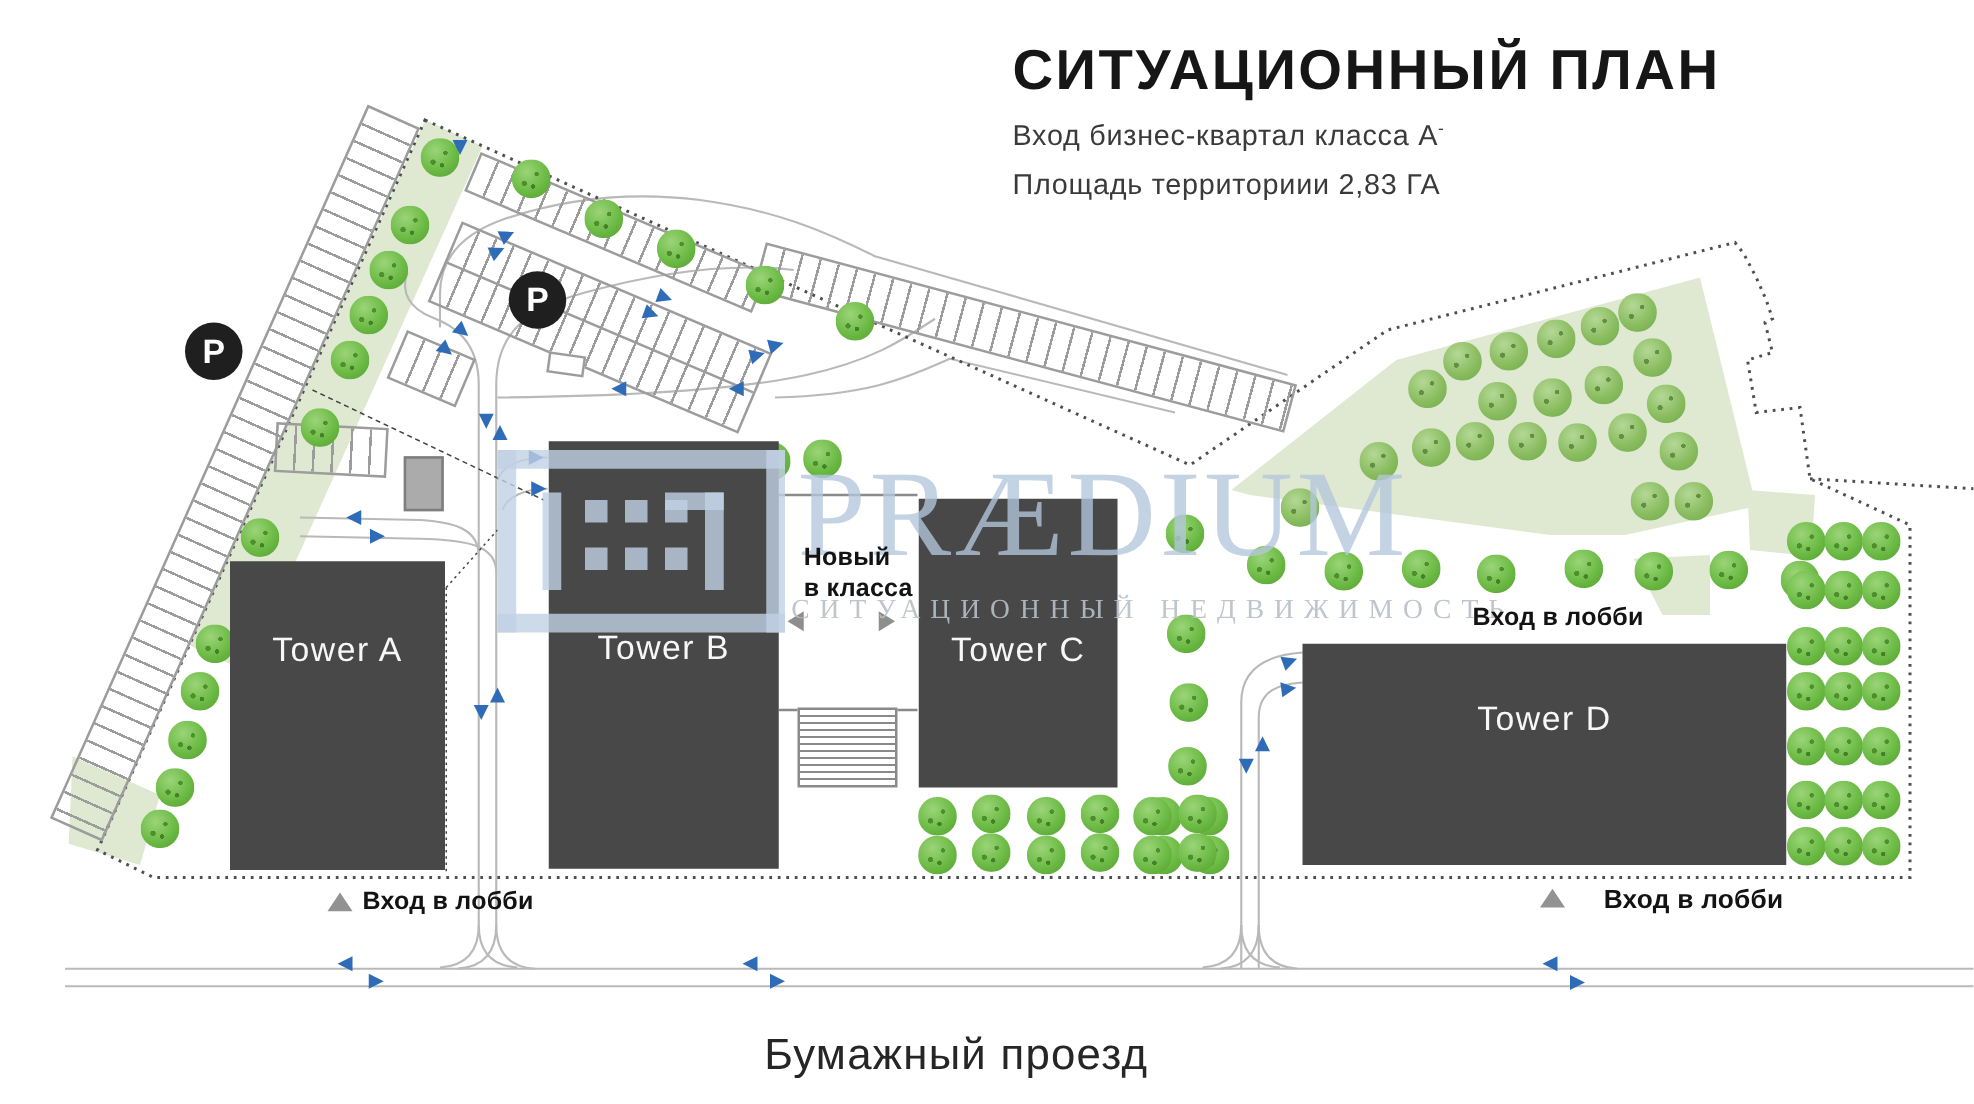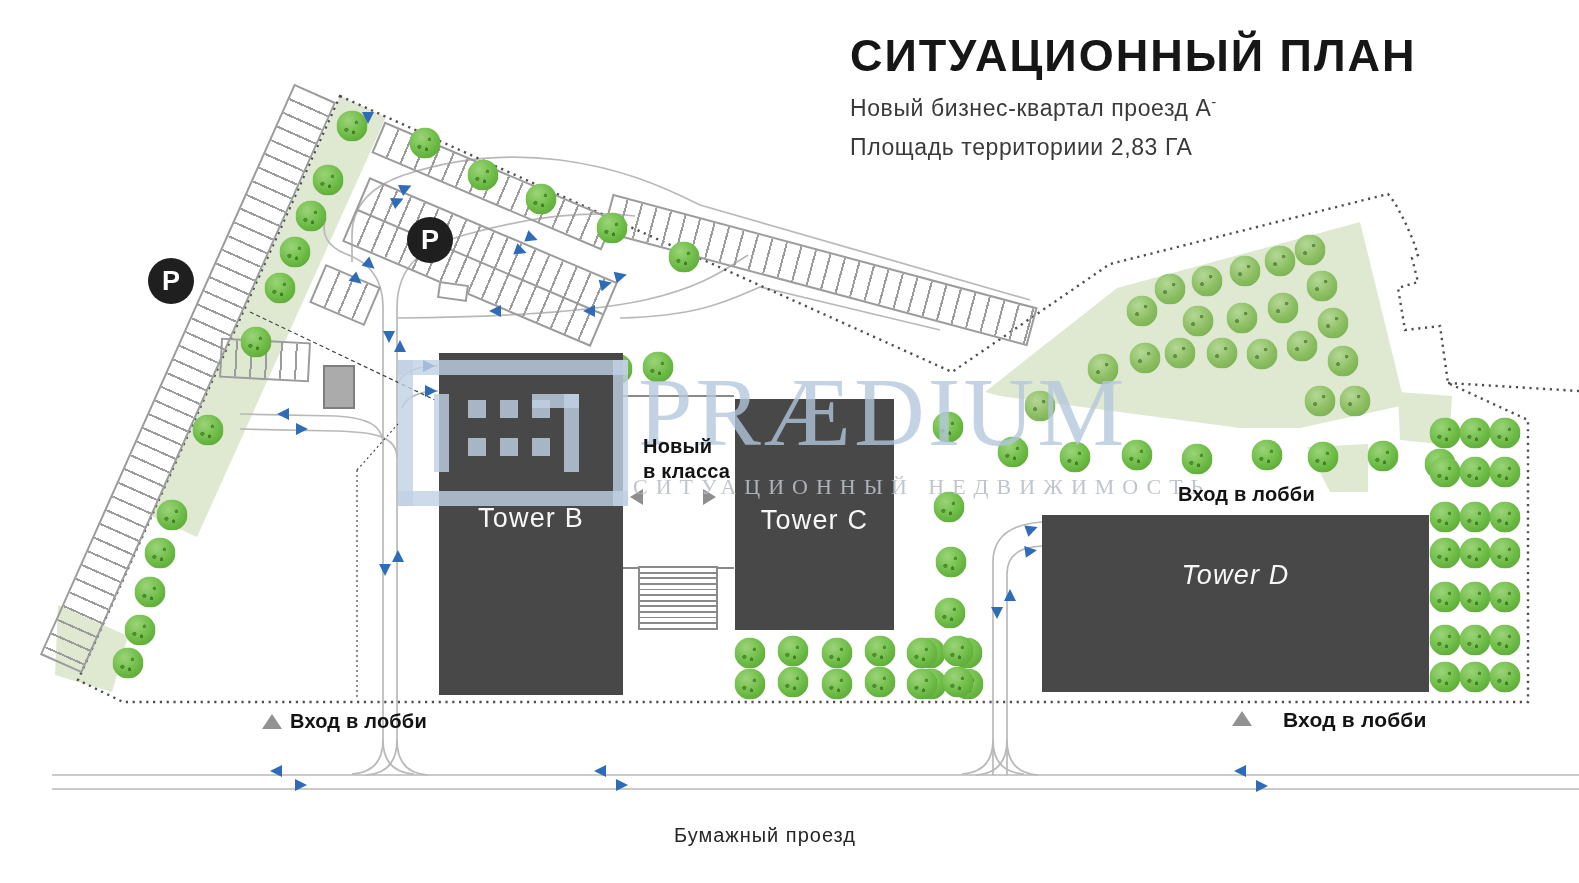--- a/index.html
+++ b/index.html
@@ -57,26 +57,26 @@
        border-left:13px solid #8e8e8e;}
 
   
   .pbadge{position:absolute;width:46px;height:46px;border-radius:50%;background:#1f1f1f;
           color:#fff;font-weight:700;font-size:27px;display:flex;align-items:center;
           justify-content:center;z-index:7;}
 
   
   .lobby{position:absolute;z-index:9;font-weight:700;font-size:20px;color:#131313;
          letter-spacing:.2px;white-space:nowrap;}
-  .header{position:absolute;left:850px;top:30px;z-index:9;}
+  .header{position:absolute;left:810px;top:30px;z-index:9;}
   .title{font-size:45px;font-weight:800;letter-spacing:2px;color:#161616;white-space:nowrap;}
   .sub{font-size:23px;color:#3a3a3a;letter-spacing:.6px;margin-top:12px;white-space:nowrap;}
   .sub sup{font-size:14px;}
   .street-name{position:absolute;left:560px;top:824px;width:410px;text-align:center;z-index:9;
-         font-size:20px;color:#262626;letter-spacing:1px;}
+         font-size:35px;color:#262626;letter-spacing:1px;}
 
   
   #wm{position:absolute;left:0;top:0;z-index:8;pointer-events:none;}
   .wm-brand{position:absolute;left:638px;top:356px;font-family:"Liberation Serif",serif;
         font-size:98px;font-weight:400;letter-spacing:3px;color:rgba(180,199,221,.78);}
   .wm-tag{position:absolute;left:633px;top:474px;font-family:"Liberation Serif",serif;
         font-size:22px;letter-spacing:8px;color:rgba(184,191,199,.9);white-space:nowrap;}
   .wm-logo{position:absolute;left:398px;top:360px;width:230px;height:146px;}
   .wm-logo div{position:absolute;background:rgba(193,209,227,.8);}
 </style>
@@ -144,27 +144,30 @@
 
   <div class="pstrip vert" style="left:165px;top:66px;width:46px;height:625px;transform:rotate(24deg);"></div>
   <div class="pstrip" style="left:368px;top:169px;width:250px;height:34px;transform:rotate(23deg);"></div>
   <div class="pstrip dbl" style="left:345px;top:227px;width:270px;height:70px;transform:rotate(23deg);"></div>
   <div class="pstrip" style="left:600px;top:250px;width:440px;height:40px;transform:rotate(15deg);"></div>
   <div class="pstrip" style="left:315px;top:274px;width:60px;height:42px;transform:rotate(23deg);"></div>
   <div class="pstrip" style="left:220px;top:340px;width:90px;height:40px;transform:rotate(3deg);"></div>
   <div class="graybox" style="left:323px;top:365px;width:32px;height:44px;"></div>
   <div class="outbox" style="left:438px;top:283px;width:30px;height:17px;transform:rotate(8deg);"></div>
 
+  <div class="tower" style="left:184px;top:449px;width:172px;height:247px;padding-top:56px;">
+    <span>Tower A</span>
+  </div>
   <div class="tower" style="left:439px;top:353px;width:184px;height:342px;padding-top:150px;">
     <span>Tower B</span>
   </div>
   <div class="tower" style="left:735px;top:399px;width:159px;height:231px;padding-top:106px;">
     <span>Tower C</span>
   </div>
-  <div class="tower" style="left:1042px;top:515px;width:387px;height:177px;padding-top:45px;font-style:italic;">
+  <div class="tower" style="left:1042px;top:515px;width:387px;height:177px;padding-top:45px;">
     <span>Tower D</span>
   </div>
 
   <div class="stairs" style="left:638px;top:566px;width:80px;height:64px;"></div>
 
   <div id="deco">
       <div class="tree" style="left: 352px; top: 126px; width: 31px; height: 31px;"></div>
       <div class="tree" style="left: 328px; top: 180px; width: 31px; height: 31px;"></div>
       <div class="tree" style="left: 311px; top: 216px; width: 31px; height: 31px;"></div>
       <div class="tree" style="left: 295px; top: 252px; width: 31px; height: 31px;"></div>
@@ -303,21 +306,21 @@
 
   <div class="gup" style="left:262px;top:714px;"></div>
   <div class="lobby" style="left:290px;top:710px;">Вход в лобби</div>
 
   <div class="gup" style="left:1232px;top:711px;"></div>
   <div class="lobby" style="left:1283px;top:708px;font-size:21px;">Вход в лобби</div>
 
   <div class="header">
     <div class="title">СИТУАЦИОННЫЙ ПЛАН</div>
     <div class="sub">
-      <span>Новый бизнес-квартал проезд А</span><sup>-</sup>
+      <span>Вход бизнес-квартал класса А</span><sup>-</sup>
     </div>
     <div class="sub">Площадь территориии 2,83 ГА</div>
   </div>
 
   <div class="street-name">Бумажный проезд</div>
 
   <div id="wm">
     <div class="wm-logo">
       <div style="left:0;top:0;width:230px;height:15px;"></div>
       <div style="left:0;bottom:0;width:230px;height:15px;"></div>

